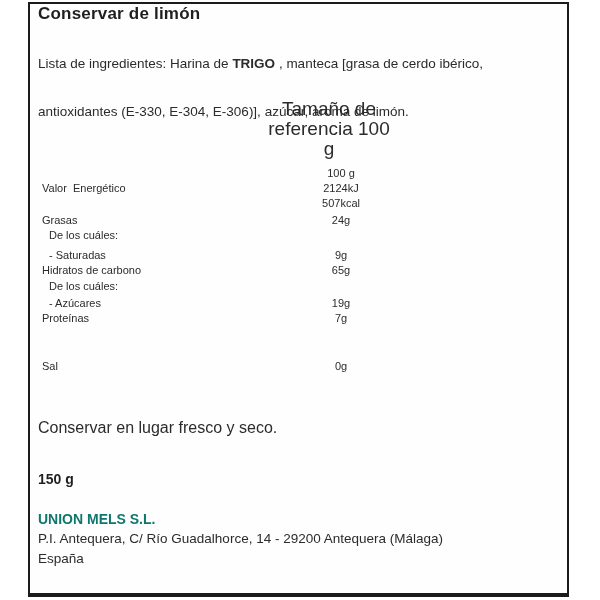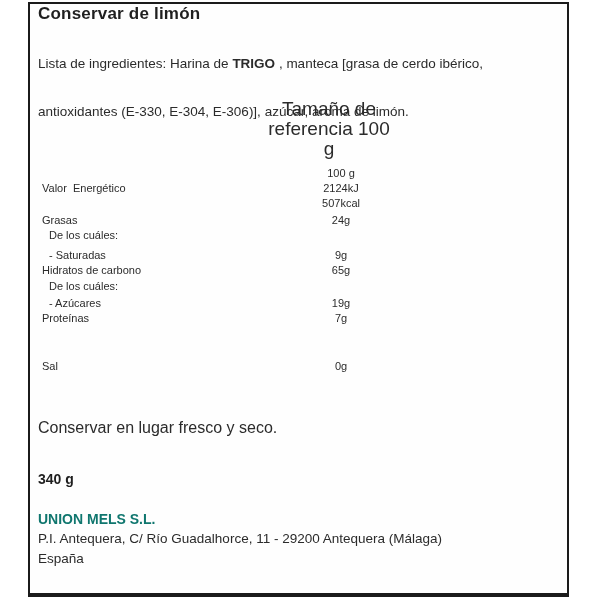--- a/index.html
+++ b/index.html
@@ -183,22 +183,22 @@
         <span class="nvalue">7g</span>
       </div>
       <div class="nrow">
         <span class="nlabel">Sal</span>
         <span class="nvalue">0g</span>
       </div>
     </div>
 
     <div class="abs storage">Conservar en lugar fresco y seco.</div>
 
-    <div class="abs net-weight">340 g</div>
+    <div class="abs net-weight">150 g</div>
 
     <div class="abs manufacturer-name">UNION MELS S.L.</div>
 
-    <div class="abs manufacturer-address">P.I. Antequera, C/ Río Guadalhorce, 11 - 29200 Antequera (Málaga)</div>
+    <div class="abs manufacturer-address">P.I. Antequera, C/ Río Guadalhorce, 14 - 29200 Antequera (Málaga)</div>
 
     <div class="abs manufacturer-country">España</div>
 
   </div>
 </div>
 
 </body></html>

